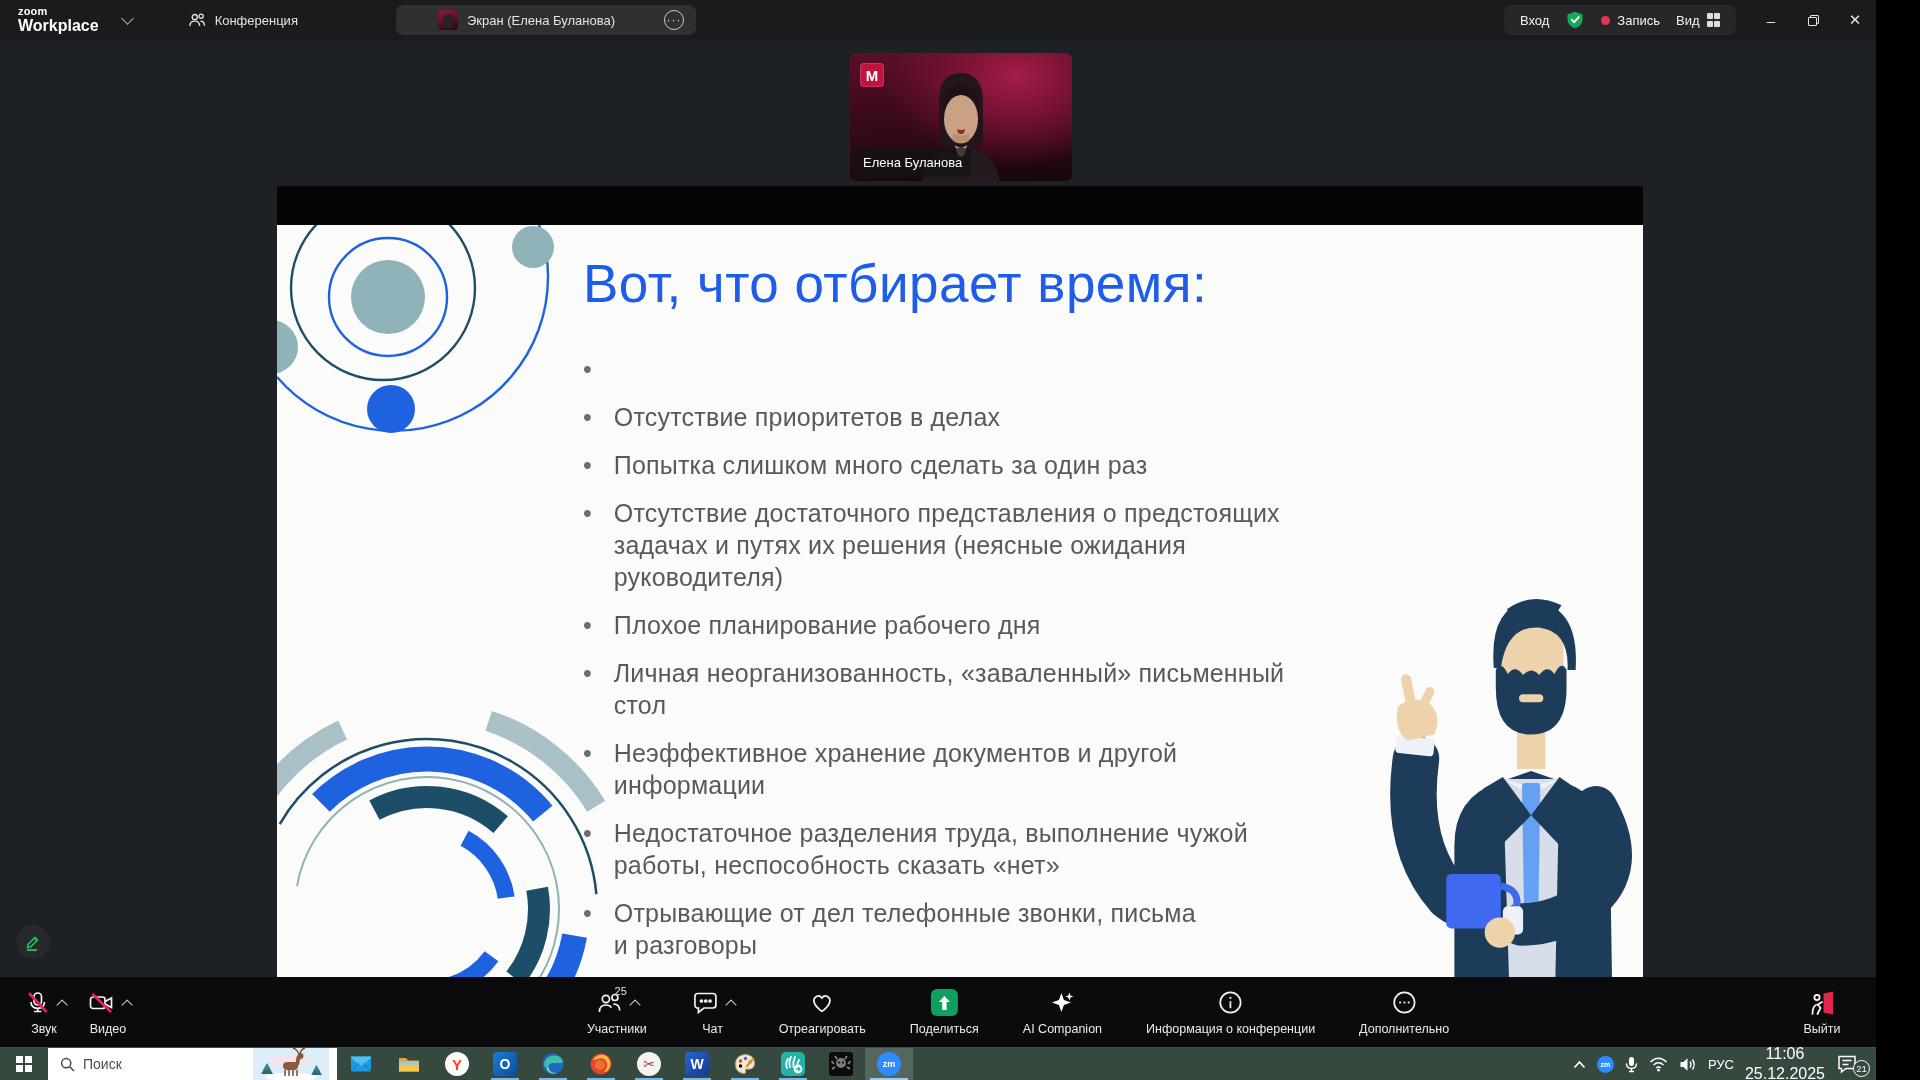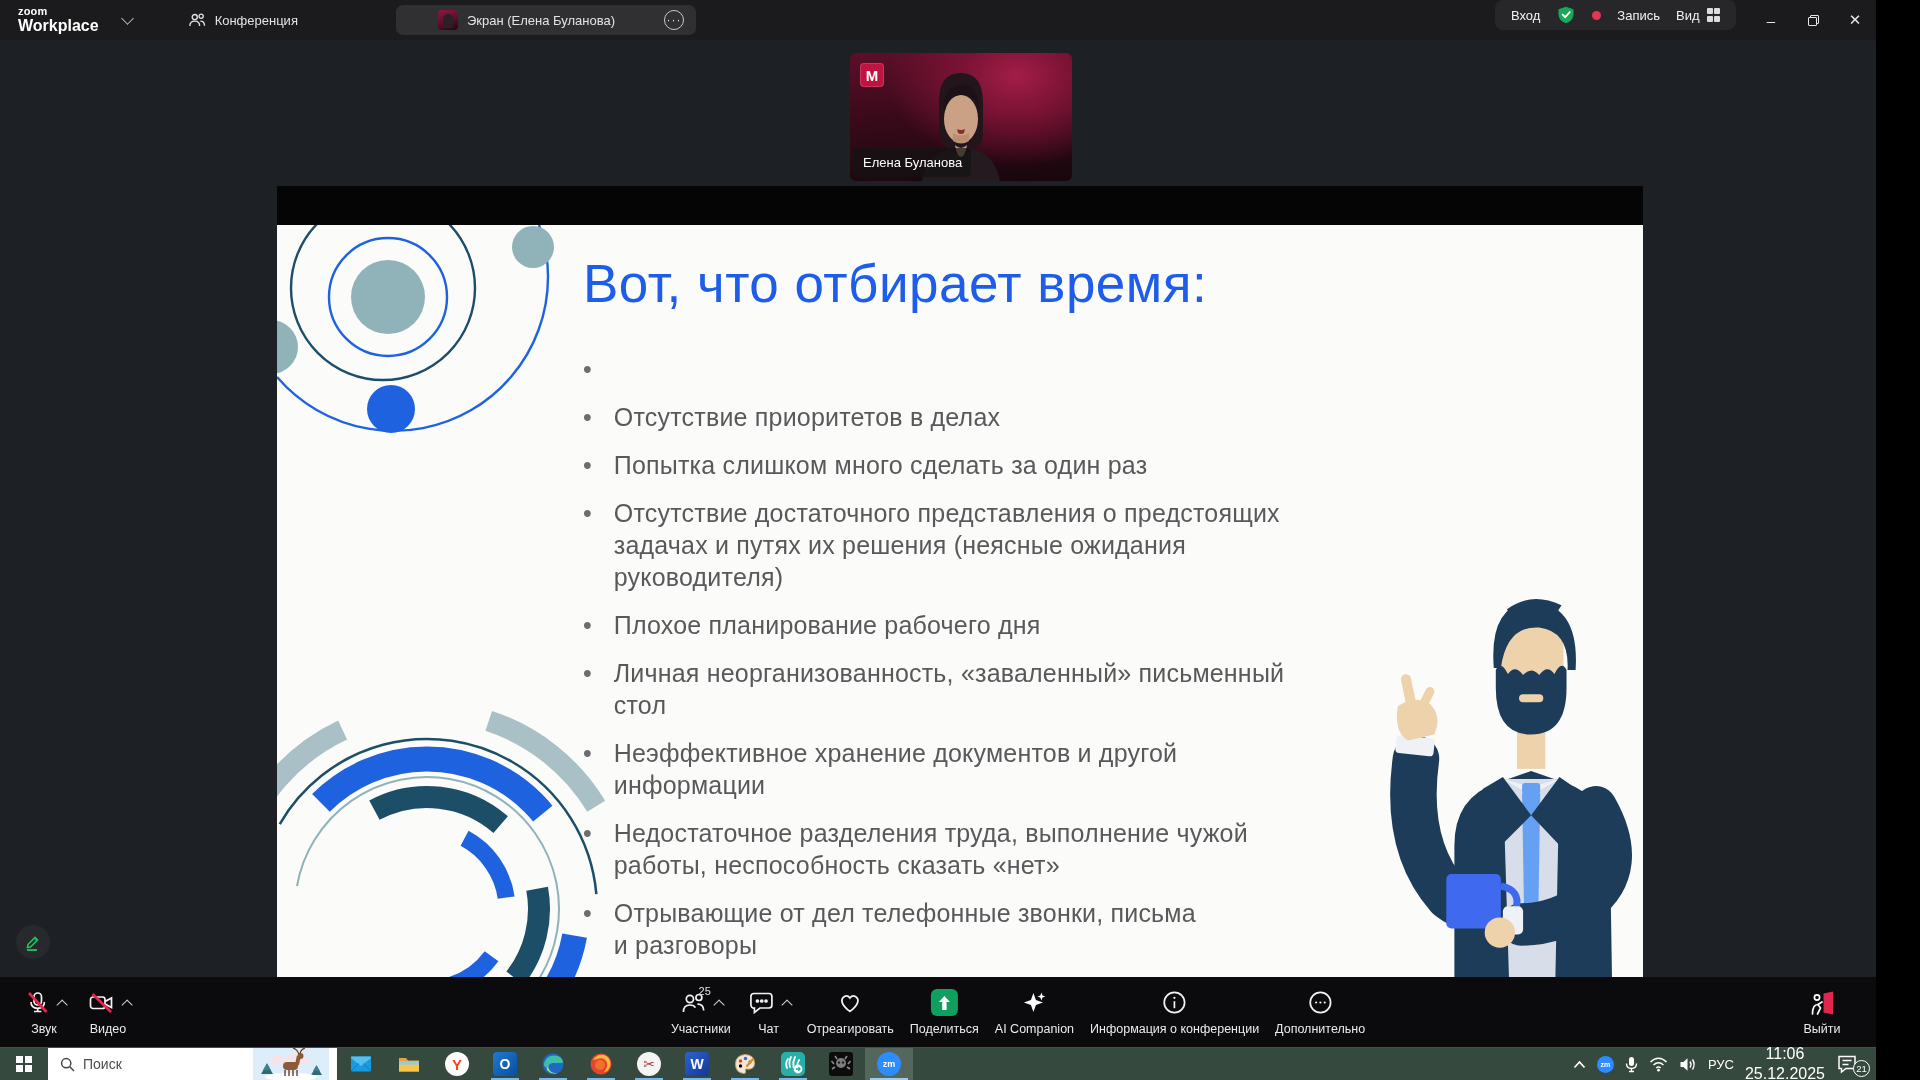--- a/index.html
+++ b/index.html
@@ -19,25 +19,25 @@
     border-radius:7px; font-size:13px; color:#e3e3e3; cursor:pointer; }
   .tab.t1 { margin-left:44px; }
   .tab.active { margin-left:86px; width:300px; background:#303033;padding-left:42px; }
   .tab-thumb { width:20px; height:20px; border-radius:4px; flex:0 0 auto;
     background:linear-gradient(160deg,#8e1a3e 0%,#561027 55%,#20060f 100%); position:relative; overflow:hidden; }
   .tab-thumb::after { content:""; position:absolute; left:5px; top:4px; width:10px; height:14px;
     border-radius:5px 5px 0 0; background:#2a2026; }
   .tab-more { margin-left:auto; width:20px; height:20px; border-radius:50%; border:1.3px solid #c9c9c9;
     display:flex; align-items:center; justify-content:center; font-size:12px; color:#d8d8d8; letter-spacing:1px; }
   .peoples { width:18px; height:16px; }
-  .tright { margin-left:auto; display:flex; align-items:flex-start; }
+  .tright { margin-left:auto; display:flex; align-items:center; }
   .pill { display:flex; align-items:center; gap:16px; background:#27272a; border-radius:8px;
     height:30px; padding:0 16px; font-size:13px; color:#f2f2f2; margin-right:14px; }
   .shield { width:20px; height:20px; }
-  .rec { display:flex; align-items:center; gap:16px; }
+  .rec { display:flex; align-items:center; gap:7px; }
   .rec-dot { width:9px; height:9px; border-radius:50%; background:#e8354d; }
   .viewbtn { display:flex; align-items:center; gap:7px; }
   .gridico { display:grid; grid-template-columns:6px 6px; grid-template-rows:6px 6px; gap:1.5px; }
   .gridico span { background:#ddd; border-radius:1px; }
   .winbtn { width:42px; height:40px; display:flex; align-items:center; justify-content:center;
     color:#e6e6e6; font-size:15px; cursor:pointer; }
   .restore-ico { position:relative; width:11px; height:11px; }
   .restore-ico i { position:absolute; display:block; border:1.3px solid #e6e6e6; width:9px; height:9px; }
   .restore-ico i:first-child { right:0; top:0; border-radius:1px; }
   .restore-ico i:last-child { left:0; bottom:0; background:#1b1b1d; border-radius:1px; }
@@ -71,21 +71,21 @@
 
   
   .annot { position:absolute; left:16px; top:885px; width:34px; height:34px; border-radius:50%;
     background:#27292d; border:none; display:flex; align-items:center; justify-content:center; cursor:pointer; }
 
   
   .toolbar { position:absolute; left:0; right:0; bottom:33px; height:70px; background:#0b0b0d;
     display:flex; align-items:center; color:#e9ebed; }
   .tgroup-left { display:flex; align-items:flex-start; gap:20px; padding-left:22px; }
   .tgroup-center { position:absolute; left:50%; transform:translateX(calc(-50% + 80px));
-    display:flex; align-items:center; gap:16px; }
+    display:flex; align-items:center; gap:44px; }
   .tgroup-right { margin-left:auto; padding-right:32px; }
   .tbtn { display:flex; flex-direction:column; align-items:center; gap:5px; background:none; border:none;
     color:#e9ebed; cursor:pointer; min-width:44px; }
   .tbtn .icoRow { height:28px; display:flex; align-items:center; gap:6px; position:relative; }
   .tbtn .lbl { font-size:12.5px; color:#e9ebed; white-space:nowrap; }
   .upchev { width:8px; height:8px; border-right:1.5px solid #cfcfcf; border-top:1.5px solid #cfcfcf;
     transform:rotate(-45deg) translateY(3px); display:inline-block; }
   .pcount { position:absolute; top:-4px; right:10px; font-size:11px; color:#dfe1e3; }
   .share-ico { width:27px; height:27px; border-radius:6px; background:#0fa05f;
     display:flex; align-items:center; justify-content:center; }

